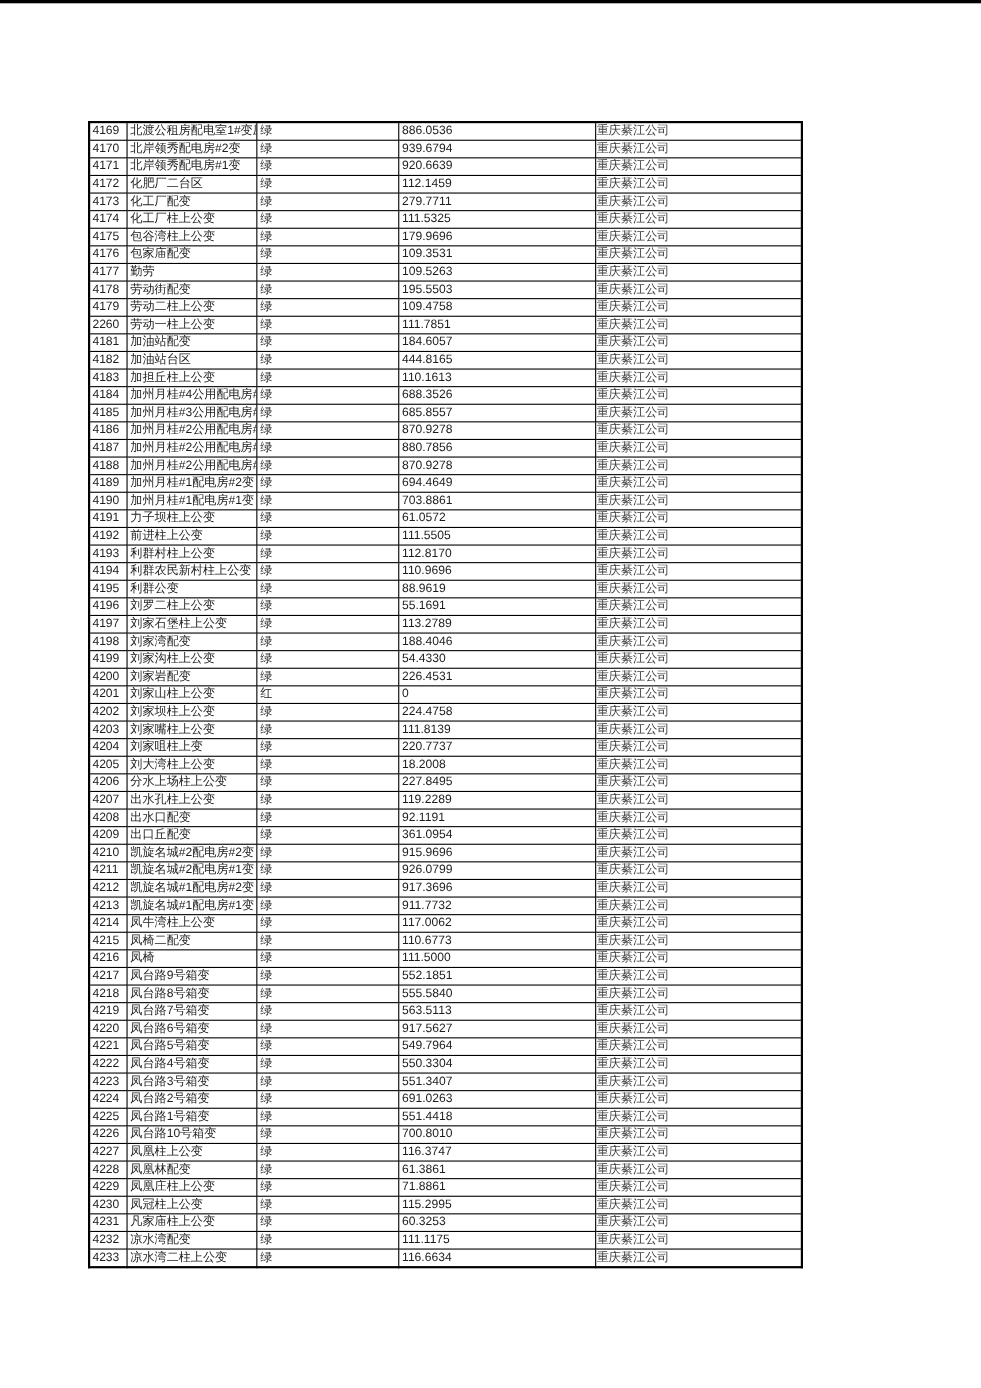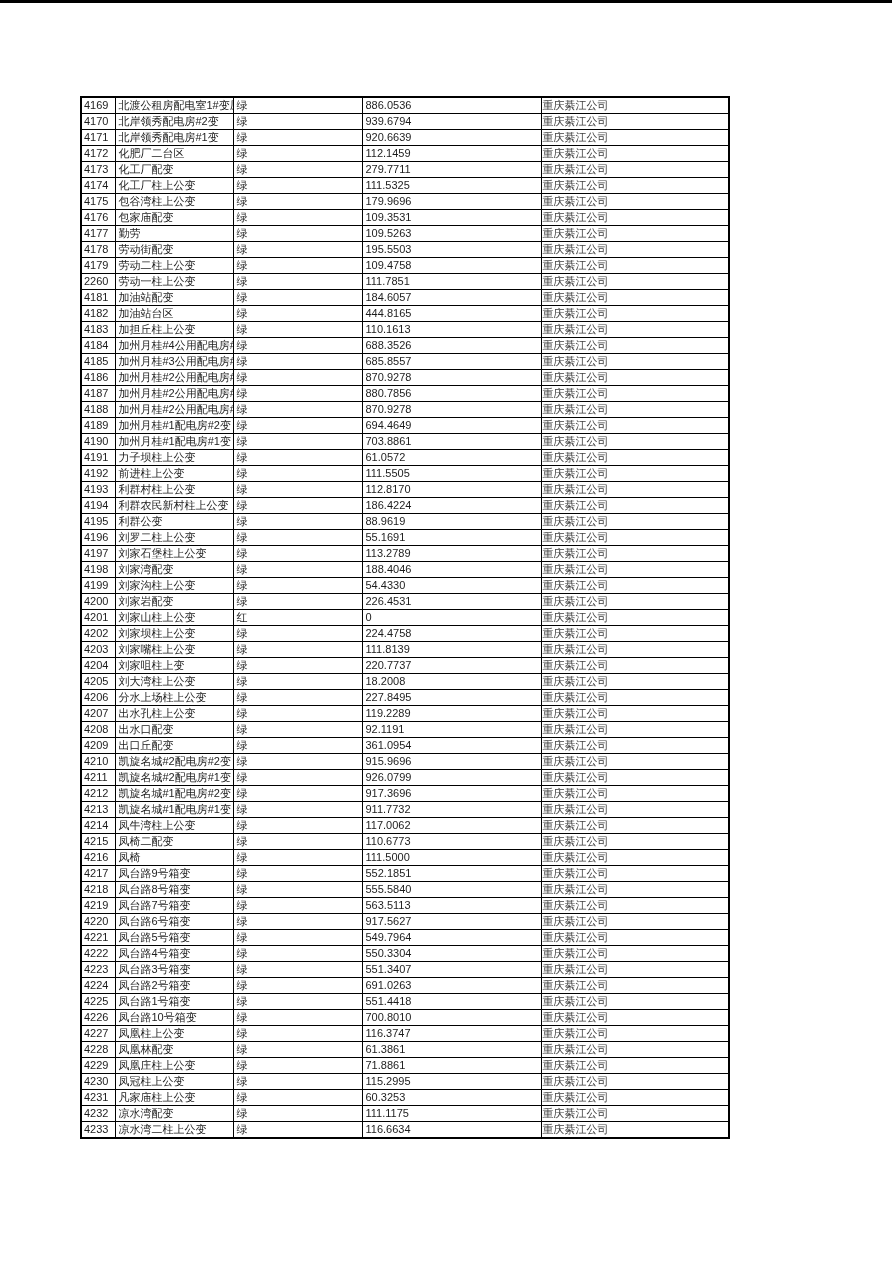--- a/index.html
+++ b/index.html
@@ -18,21 +18,21 @@
     position: absolute;
     top: 0;
     left: 0;
     width: 892px;
     height: 3px;
     background: #000000;
   }
   table.data-table {
     position: absolute;
     left: 80px;
-    top: 96px;
+    top: 110px;
     width: 648px;
     border-collapse: collapse;
     table-layout: fixed;
     border: 2px solid #000000;
   }
   table.data-table td {
     border: 1px solid #000000;
     height: 15px;
     padding: 0 0 0 3px;
     font-size: 11px;
@@ -236,21 +236,21 @@
         <td class="c0">4193</td>
         <td class="c1">利群村柱上公变</td>
         <td class="c2">绿</td>
         <td class="c3">112.8170</td>
         <td class="c4">重庆綦江公司</td>
       </tr>
       <tr>
         <td class="c0">4194</td>
         <td class="c1">利群农民新村柱上公变</td>
         <td class="c2">绿</td>
-        <td class="c3">186.4224</td>
+        <td class="c3">110.9696</td>
         <td class="c4">重庆綦江公司</td>
       </tr>
       <tr>
         <td class="c0">4195</td>
         <td class="c1">利群公变</td>
         <td class="c2">绿</td>
         <td class="c3">88.9619</td>
         <td class="c4">重庆綦江公司</td>
       </tr>
       <tr>

